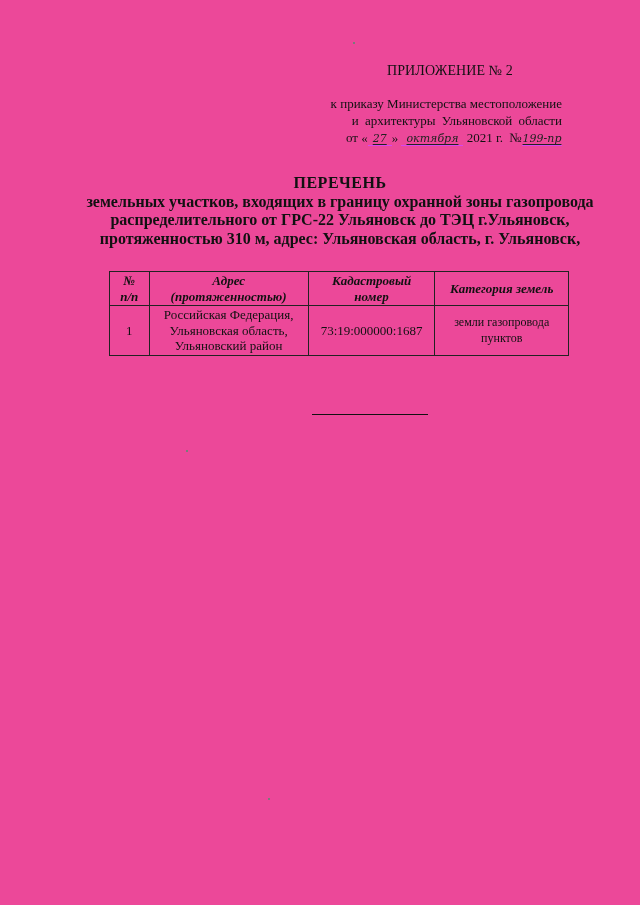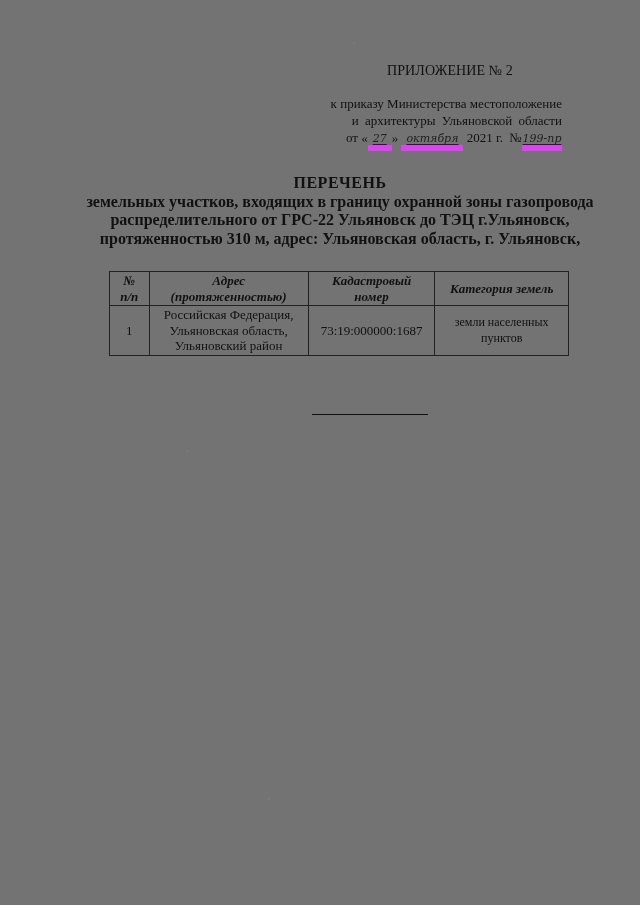--- a/index.html
+++ b/index.html
@@ -12,21 +12,21 @@
       height: 905px;
       position: relative;
       overflow: hidden;
       font-family: "Liberation Serif", "DejaVu Serif", serif;
       color: #111111;
     }
     .page {
       position: absolute;
       left: 0; top: 0;
       width: 640px; height: 905px;
-      background: #737373;
+      background: #ec4899;
     }
     .speck {
       position: absolute;
       width: 2px; height: 2px;
       background: #7a7a7a;
     }
     .appendix-title {
       position: absolute;
       left: 387px;
       top: 63px;
@@ -48,21 +48,21 @@
     .hand {
       font-family: "DejaVu Serif", serif;
       font-style: italic;
       font-size: 11px;
       text-decoration: underline;
       text-underline-offset: 2px;
       color: #222;
     }
     .blank {
       display: inline-block;
-      border-bottom: 6px solid #d946ef;
+      border-bottom: 1px solid #d946ef;
       text-align: center;
       line-height: 13px;
     }
     .doc-title {
       position: absolute;
       left: 60px;
       width: 560px;
       top: 174px;
       text-align: center;
       font-weight: bold;
@@ -156,21 +156,21 @@
     <tbody>
       <tr>
         <td>1</td>
         <td>
           <span>Российская Федерация,</span><br>
           <span>Ульяновская область,</span><br>
           <span>Ульяновский район</span>
         </td>
         <td>73:19:000000:1687</td>
         <td class="cat">
-          <span>земли населенных</span><br>
+          <span>земли газопровода</span><br>
           <span>пунктов</span>
         </td>
       </tr>
     </tbody>
   </table>
 
   <div class="separator"></div>
 
 </div>
 

